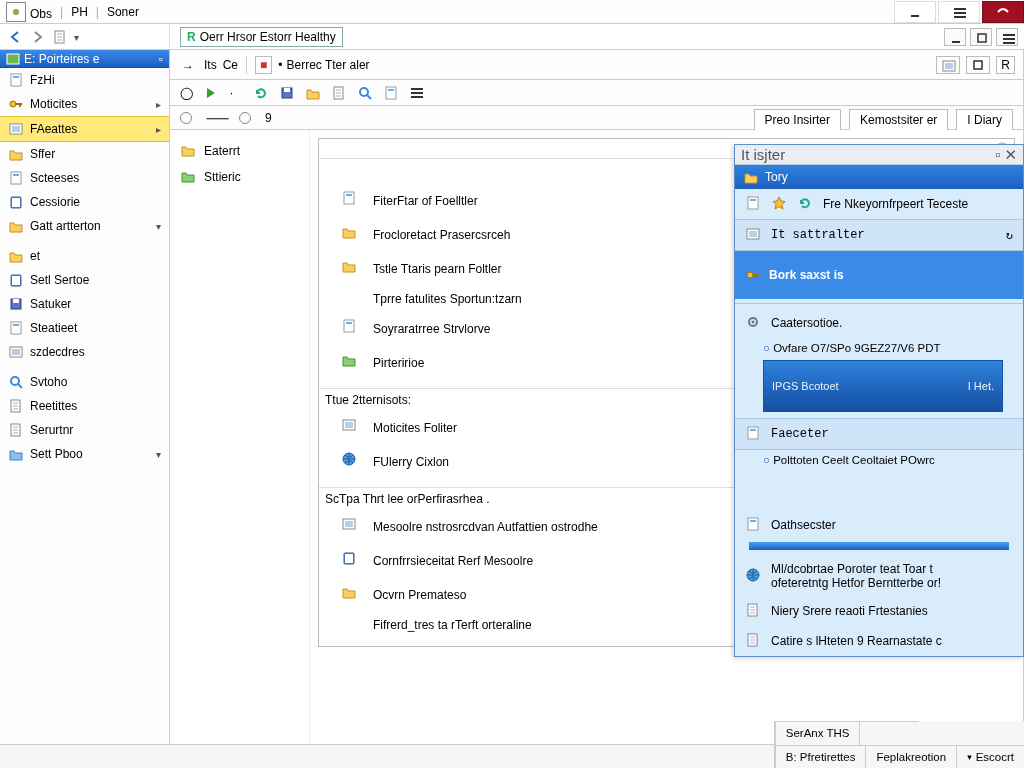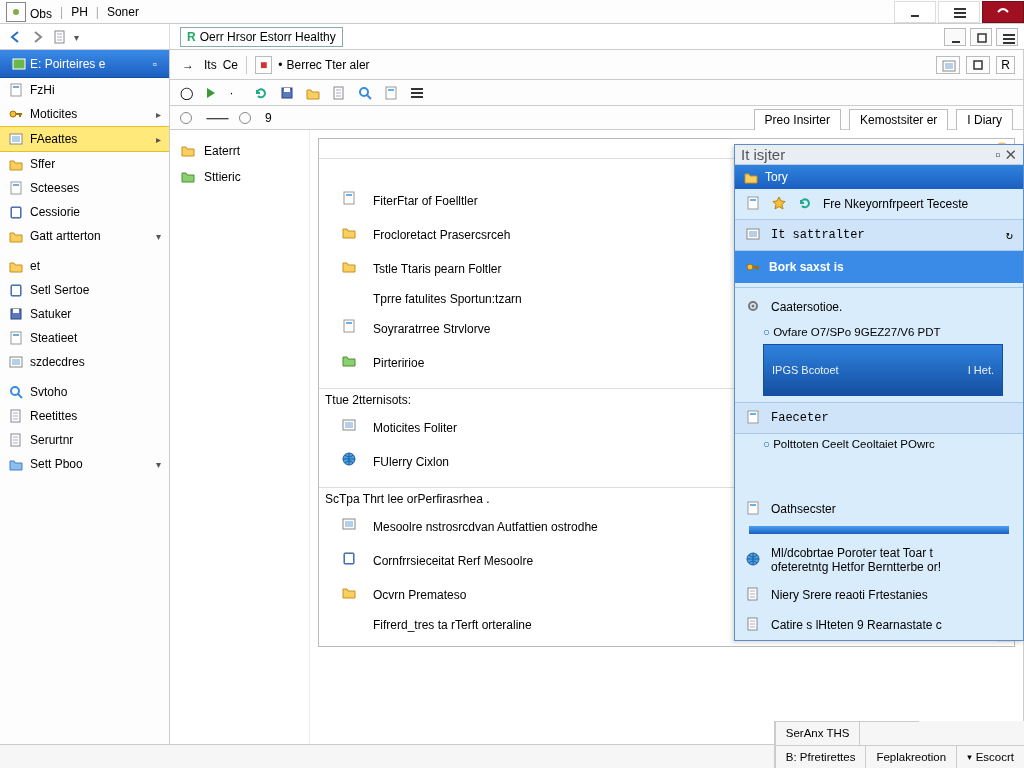--- a/index.html
+++ b/index.html
@@ -23,21 +23,21 @@
   .win2 .title-area { display:flex; align-items:center; gap:4px; padding-left:10px; flex:1;}
   .win2 .title-box { border:1px solid #8aa; padding:2px 6px; display:flex; gap:4px; align-items:center; }
   .win2 .title-box .ico { color:#2a6; font-weight:bold; }
   .win2 .right-ctrl { display:flex; gap:4px; padding-right:6px;}
   .win2 .right-ctrl .mini { width:22px; height:18px; border:1px solid #bbb; display:flex; align-items:center;justify-content:center; background:#fafafa;}
   .win2 .right-ctrl .mini svg {width:12px; height:12px;}
 
   
   .cols { display:flex; height:calc(768px - 24px - 26px - 24px); }
   .leftpane { width:170px; border-right:1px solid #ccc; background:#fdfdfd; display:flex; flex-direction:column;}
-  .leftpane .hdr { background:linear-gradient(#3a8ae8,#1c5fc0); color:#fff; height:28px; display:flex; align-items:center; justify-content:space-between; padding:0 12px; border-bottom:1px solid #1452a0;}
+  .leftpane .hdr { background:linear-gradient(#3a8ae8,#1c5fc0); color:#fff; height:18px; display:flex; align-items:center; justify-content:space-between; padding:0 6px; border-bottom:1px solid #1452a0;}
   .leftpane .hdr .x { color:#fff; }
   .leftpane .item { display:flex; align-items:center; gap:6px; padding:4px 8px; cursor:default; }
   .leftpane .item svg { width:16px; height:16px; flex:none;}
   .leftpane .item.selected { background:#ffe97a; border:1px solid #e0c030; border-left:none; border-right:none;}
   .leftpane .item .caret { margin-left:auto; }
   .leftpane .divider { height:6px; }
 
   .centerpane { flex:1; display:flex; flex-direction:column; border-right:1px solid #ccc; min-width:0;}
   .toolbar-row { height:30px; border-bottom:1px solid #ccc; display:flex; align-items:center; gap:6px; padding:0 8px; background:#fdfdfd;}
   .toolbar-row .tbtn { width:20px; height:20px; display:flex; align-items:center; justify-content:center;}
@@ -70,21 +70,21 @@
   .task-panel .sub-label { font-size:12px; color:#000; padding:4px 0 2px 6px; border-top:1px solid #ddd;}
   .task-panel .scroll-hint { position:absolute; right:2px; top:24px; bottom:4px; width:14px; background:#f2f2f2; border-left:1px solid #ddd;}
 
   
   .rightpanel { position:absolute; right:0; top:144px; width:290px; background:#d9ecfb; border:1px solid #5a8fc8; box-shadow:-2px 2px 4px rgba(0,0,0,.15);}
   .rightpanel .rp-titlebar { height:20px; background:#e8eef4; border-bottom:1px solid #bcd; display:flex; align-items:center; justify-content:space-between; padding:0 6px; font-size:15px; color:#555;}
   .rightpanel .rp-header { background:linear-gradient(#2f82de,#1c5fc0); color:#fff; height:24px; display:flex; align-items:center; gap:6px; padding:0 8px;}
   .rightpanel .rp-row { display:flex; align-items:center; gap:8px; padding:6px 10px;}
   .rightpanel .rp-row svg{width:18px;height:18px;flex:none;}
   .rightpanel .rp-row.bold { background:#cfe4f8; border-top:1px solid #a8c8e8; border-bottom:1px solid #a8c8e8;font-family:Liberation Mono, monospace;}
-  .rightpanel .rp-section-head { background:#3a8ae8; color:#fff; padding:8px 10px; display:flex; gap:8px; align-items:center; font-weight:bold;}
+  .rightpanel .rp-section-head { background:#3a8ae8; color:#fff; padding:16px 10px; display:flex; gap:8px; align-items:center; font-weight:bold;}
   .rightpanel .rp-sub { padding:4px 10px 4px 28px; font-size:11.5px; }
   .rightpanel .rp-code { background:linear-gradient(#2f82de,#154fa0); color:#e8f2ff; padding:19px 8px; display:flex; justify-content:space-between; margin:2px 20px 6px 28px; font-size:11px; border:1px solid #154fa0;}
   .rightpanel .rp-bar { height:8px; background:linear-gradient(#4aa0f0,#1c5fc0); margin:2px 14px 6px 14px;}
   .rightpanel hr { border:none; border-top:1px solid #a8c8e8; margin:4px 0;}
   .rightpanel .circle { color:#1c5fc0;}
   .rightpanel .right-body { max-height:560px; overflow:hidden; }
 
   
   .statusbar { position:absolute; bottom:0; left:0; right:0; height:24px; background:#f6f6f6; border-top:1px solid #ccc; display:flex; align-items:center; justify-content:flex-end; gap:0;}
   .statusbar .cell { border-left:1px solid #ccc; height:100%; display:flex; align-items:center; padding:0 10px; gap:4px; font-size:11.5px;}

